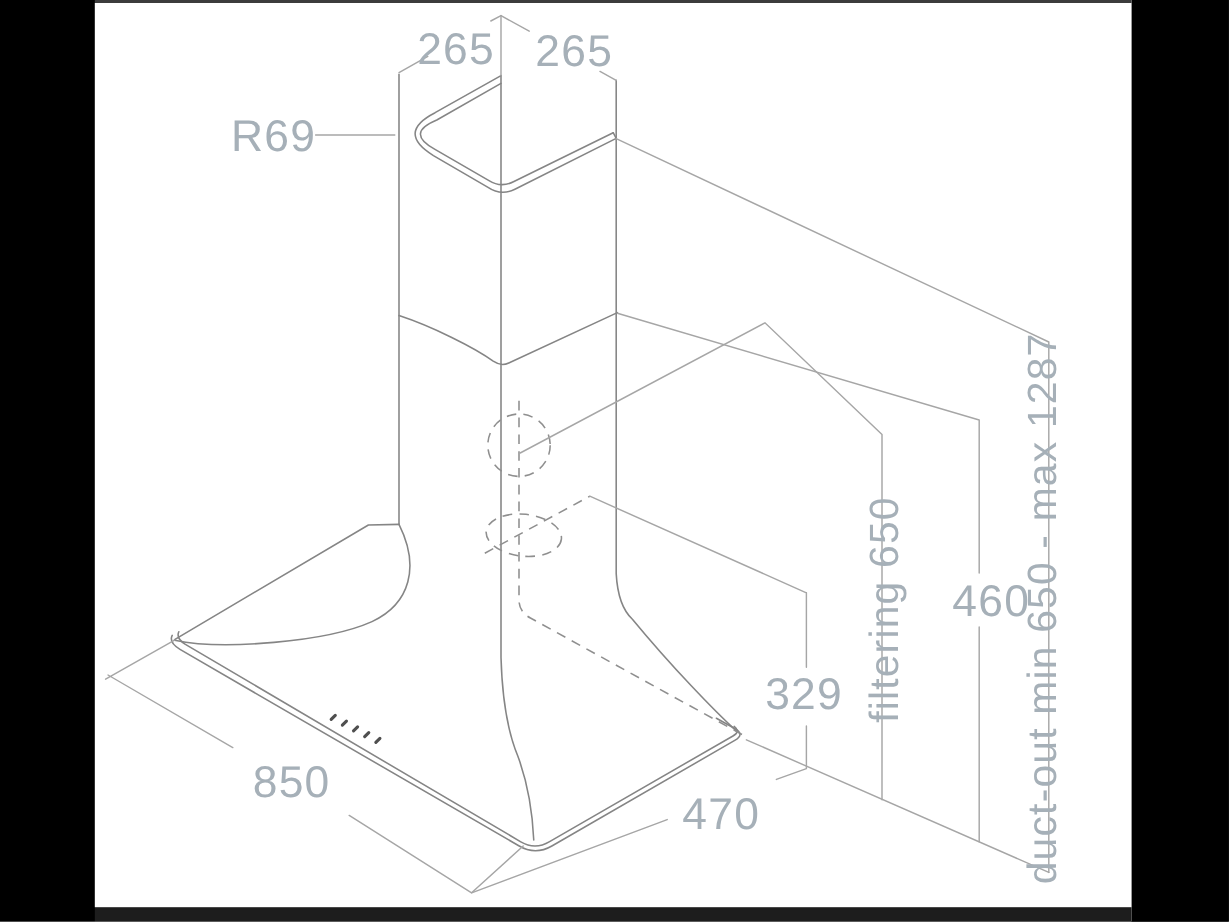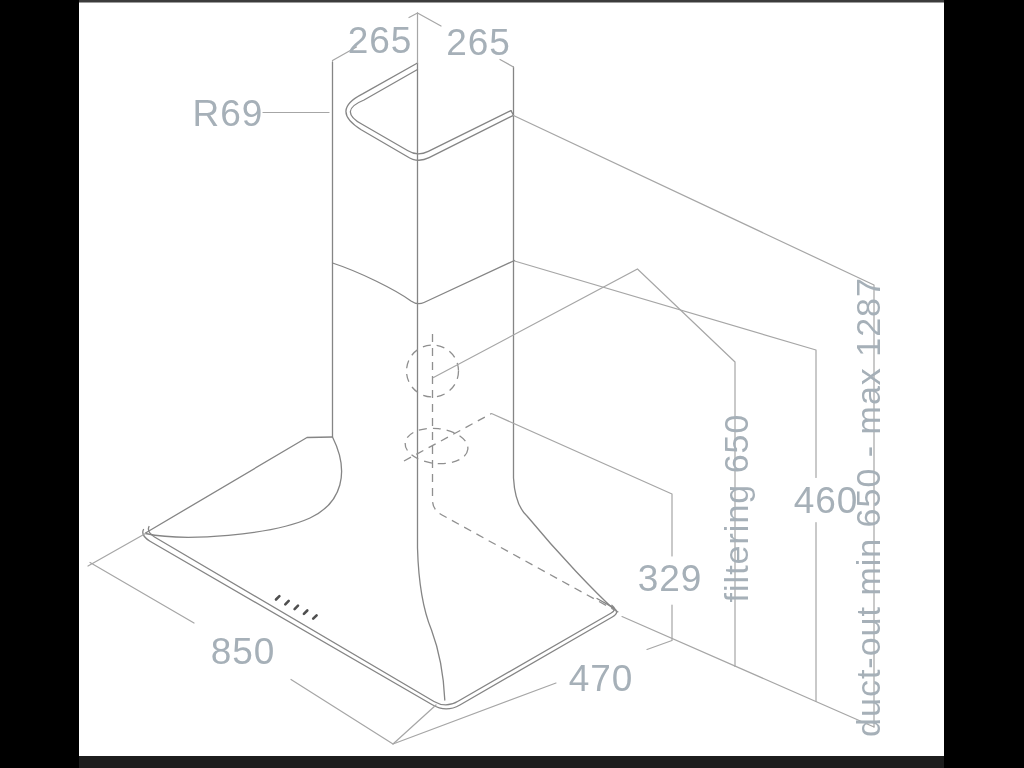--- a/index.html
+++ b/index.html
@@ -1,16 +1,16 @@
 <!DOCTYPE html>
 <html><head>
 <meta charset="utf-8">
 <style>
   html,body{margin:0;padding:0;background:#000;}
-  .stage{position:relative;width:1024px;height:768px;background:#ffffff;overflow:hidden;
+  .stage{position:relative;width:943px;height:768px;background:#ffffff;overflow:hidden;
          font-family:"Liberation Sans", sans-serif;}
   .stage svg{position:absolute;left:0;top:0;}
   
   .hood   {stroke:#858585;stroke-width:1.3;fill:none;stroke-linecap:round;stroke-linejoin:round;}
   .dim    {stroke:#a6a6a6;stroke-width:1.2;fill:none;stroke-linecap:round;}
   .dash   {stroke:#8f8f8f;stroke-width:1.3;fill:none;stroke-dasharray:8 6;stroke-linecap:butt;}
   .btns   {stroke:#4f4f4f;stroke-width:2.6;fill:none;stroke-linecap:round;}
   .lbl    {fill:#a6b0b8;font-size:37px;letter-spacing:1px;}
   .lblrot {fill:#a6b0b8;font-size:34px;letter-spacing:1px;}
   .bar    {fill:#000000;}

